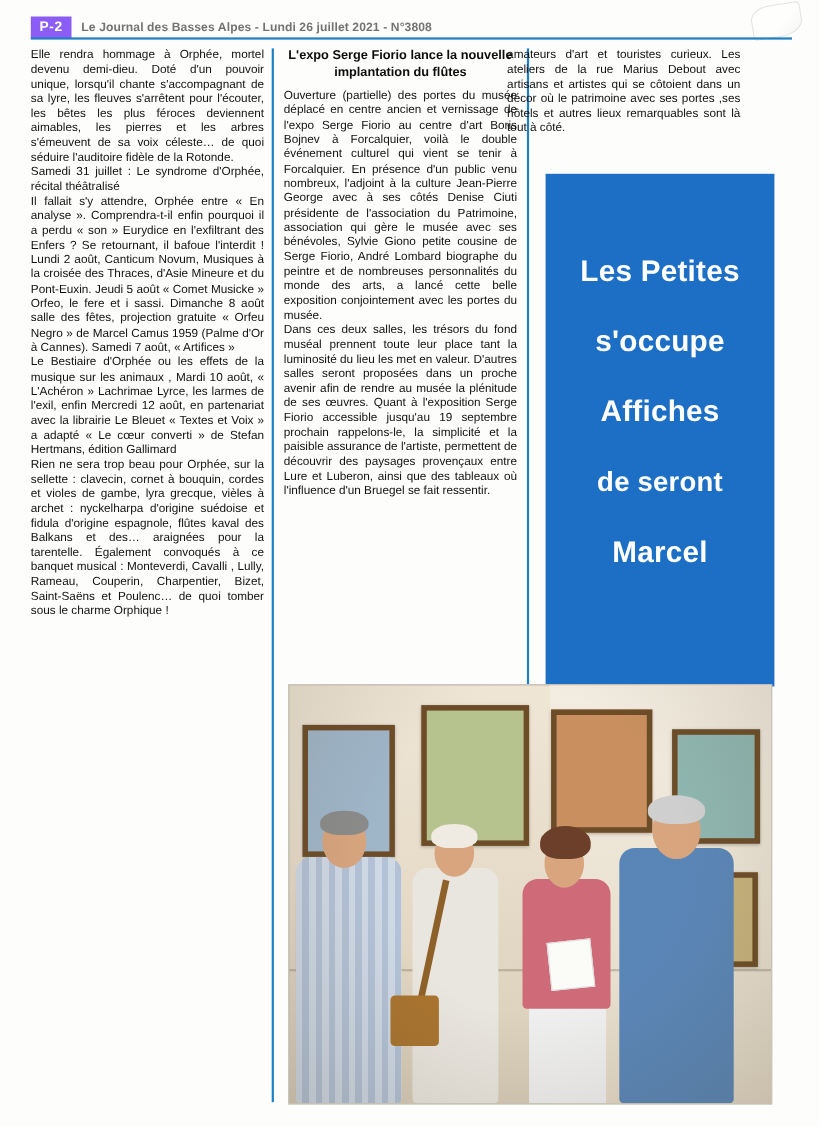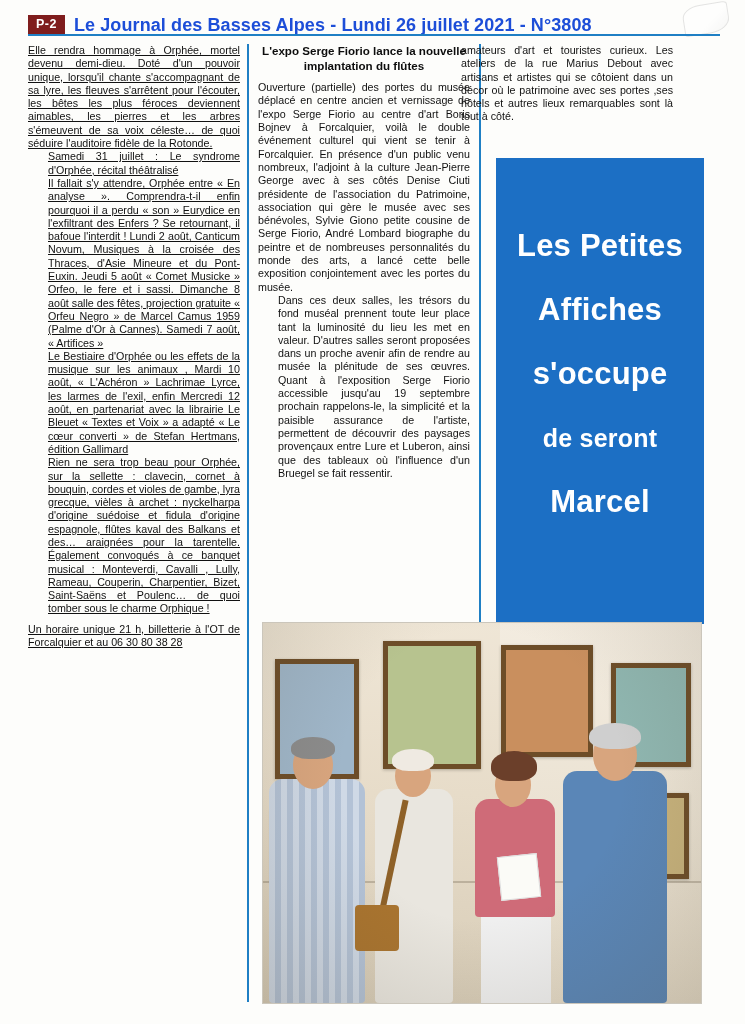--- a/index.html
+++ b/index.html
@@ -23,33 +23,33 @@
 
   
   .masthead {
     position: absolute;
     top: 10px; left: 28px;
     width: 692px; height: 30px;
     display: flex;
     align-items: center;
   }
   .page-badge {
-    background: #7f1d1d;
+    background: #8b5cf6;
     color: #ffffff;
     font-weight: bold;
     font-size: 12.5px;
     letter-spacing: .5px;
     padding: 3px 8px 4px 8px;
     line-height: 1;
     margin-right: 9px;
   }
   .masthead-title {
-    font-size: 18px;
+    font-size: 11px;
     font-weight: bold;
-    color: #1d4ed8;
+    color: #737373;
     white-space: nowrap;
     letter-spacing: .1px;
   }
   .masthead-rule {
     position: absolute;
     left: 28px; top: 34px;
     width: 692px;
     height: 2px;
     background: #1f7fc4;
   }
@@ -69,23 +69,23 @@
   
   .col {
     position: absolute;
     top: 44px;
     font-size: 10.7px;
     line-height: 13.3px;
     text-align: justify;
     color: #111;
   }
   .col p { margin: 0 0 0 0; }
-  .col p + p { margin-top: 0px; margin-left: 20px; }
-
-  .col1 { left: 28px;  width: 212px; text-decoration: underline; }
+  .col p + p { margin-top: 0px; }
+
+  .col1 { left: 28px;  width: 212px; }
   .col2 { left: 258px; width: 212px; }
   .col3 { left: 461px; width: 212px; }
 
   .divider {
     position: absolute;
     background: #1f7fc4;
     width: 2px;
   }
   .div1 { left: 247px; top: 44px; height: 958px; }
   .div2 { left: 479px; top: 44px; height: 578px; }
@@ -112,21 +112,21 @@
     color: #ffffff;
   }
   .ad-inner {
     position: absolute;
     left: 0; right: 0;
     top: 56px;
     text-align: center;
   }
   .ad-line {
     font-weight: bold;
-    font-size: 31px;
+    font-size: 27px;
     line-height: 64px;
     letter-spacing: .2px;
     white-space: nowrap;
   }
   .ad-line.small { font-size: 25px; }
 
   
   .ghost {
     position: absolute;
     left: 500px;
@@ -254,38 +254,37 @@
   <div class="divider div1"></div>
   <div class="divider div2"></div>
 
   <div class="col col1">
     <p>Elle rendra hommage à Orphée, mortel devenu demi-dieu. Doté d'un pouvoir unique, lorsqu'il chante s'accompagnant de sa lyre, les fleuves s'arrêtent pour l'écouter, les bêtes les plus féroces deviennent aimables, les pierres et les arbres s'émeuvent de sa voix céleste… de quoi séduire l'auditoire fidèle de la Rotonde.</p>
     <p>Samedi 31 juillet : Le syndrome d'Orphée, récital théâtralisé</p>
     <p>Il fallait s'y attendre, Orphée entre « En analyse ». Comprendra-t-il enfin pourquoi il a perdu « son » Eurydice en l'exfiltrant des Enfers ? Se retournant, il bafoue l'interdit ! Lundi 2 août, Canticum Novum, Musiques à la croisée des Thraces, d'Asie Mineure et du Pont-Euxin. Jeudi 5 août « Comet Musicke » Orfeo, le fere et i sassi. Dimanche 8 août salle des fêtes, projection gratuite « Orfeu Negro » de Marcel Camus 1959 (Palme d'Or à Cannes). Samedi 7 août, « Artifices »</p>
     <p>Le Bestiaire d'Orphée ou les effets de la musique sur les animaux , Mardi 10 août, « L'Achéron » Lachrimae Lyrce, les larmes de l'exil, enfin    Mercredi 12 août, en partenariat avec la librairie Le Bleuet « Textes et Voix » a adapté « Le cœur converti » de Stefan Hertmans, édition Gallimard</p>
     <p>Rien ne sera trop beau pour Orphée, sur la sellette : clavecin, cornet à bouquin, cordes et violes de gambe, lyra grecque, vièles à archet : nyckelharpa d'origine suédoise et fidula d'origine espagnole, flûtes kaval des Balkans et des… araignées pour la tarentelle. Également convoqués à ce banquet musical : Monteverdi, Cavalli , Lully, Rameau, Couperin, Charpentier, Bizet, Saint-Saëns et Poulenc… de quoi tomber sous le charme Orphique !</p>
     <div class="lead-gap"></div>
-    <p>Un horaire unique 21 h, billetterie à l'OT de Forcalquier et au 06 30 80 38 28</p>
   </div>
 
   <div class="col col2">
     <div class="headline">L'expo Serge Fiorio lance la nouvelle implantation du flûtes</div>
     <p>Ouverture (partielle) des portes du musée déplacé en centre ancien et vernissage de l'expo Serge Fiorio au centre d'art Boris Bojnev à Forcalquier, voilà le double événement culturel qui vient se tenir à Forcalquier. En présence d'un public venu nombreux, l'adjoint à la culture Jean-Pierre George avec à ses côtés Denise Ciuti présidente de l'association du Patrimoine, association qui gère le musée avec ses bénévoles, Sylvie Giono petite cousine de Serge Fiorio, André Lombard biographe du peintre et de nombreuses personnalités du monde des arts, a lancé cette belle exposition conjointement avec les portes du musée.</p>
     <p>Dans ces deux salles, les trésors du fond muséal prennent toute leur place tant la luminosité du lieu les met en valeur. D'autres salles seront proposées dans un proche avenir afin de rendre au musée la plénitude de ses œuvres. Quant à l'exposition Serge Fiorio accessible jusqu'au 19 septembre prochain rappelons-le, la simplicité et la paisible assurance de l'artiste, permettent de découvrir des paysages provençaux entre Lure et Luberon, ainsi que des tableaux où l'influence d'un Bruegel se fait ressentir.</p>
   </div>
 
   <div class="col col3">
     <p>amateurs d'art et touristes curieux. Les ateliers de la rue Marius Debout avec artisans et artistes qui se côtoient dans un décor où le patrimoine avec ses portes ,ses hôtels et autres lieux remarquables sont là tout à côté.</p>
   </div>
 
   <div class="ad">
     <div class="ad-inner">
       <div class="ad-line">Les Petites</div>
+      <div class="ad-line">s'occupe</div>
       <div class="ad-line">Affiches</div>
-      <div class="ad-line">s'occupe</div>
       <div class="ad-line small">de seront</div>
       <div class="ad-line">Marcel</div>
     </div>
   </div>
 
   <div class="ghost">Avec la participation de nos annonceurs et de nos fidèles lecteurs</div>
 
   <div class="photo">
     <div class="ph-wall"></div>
     <div class="ph-wall-right"></div>

